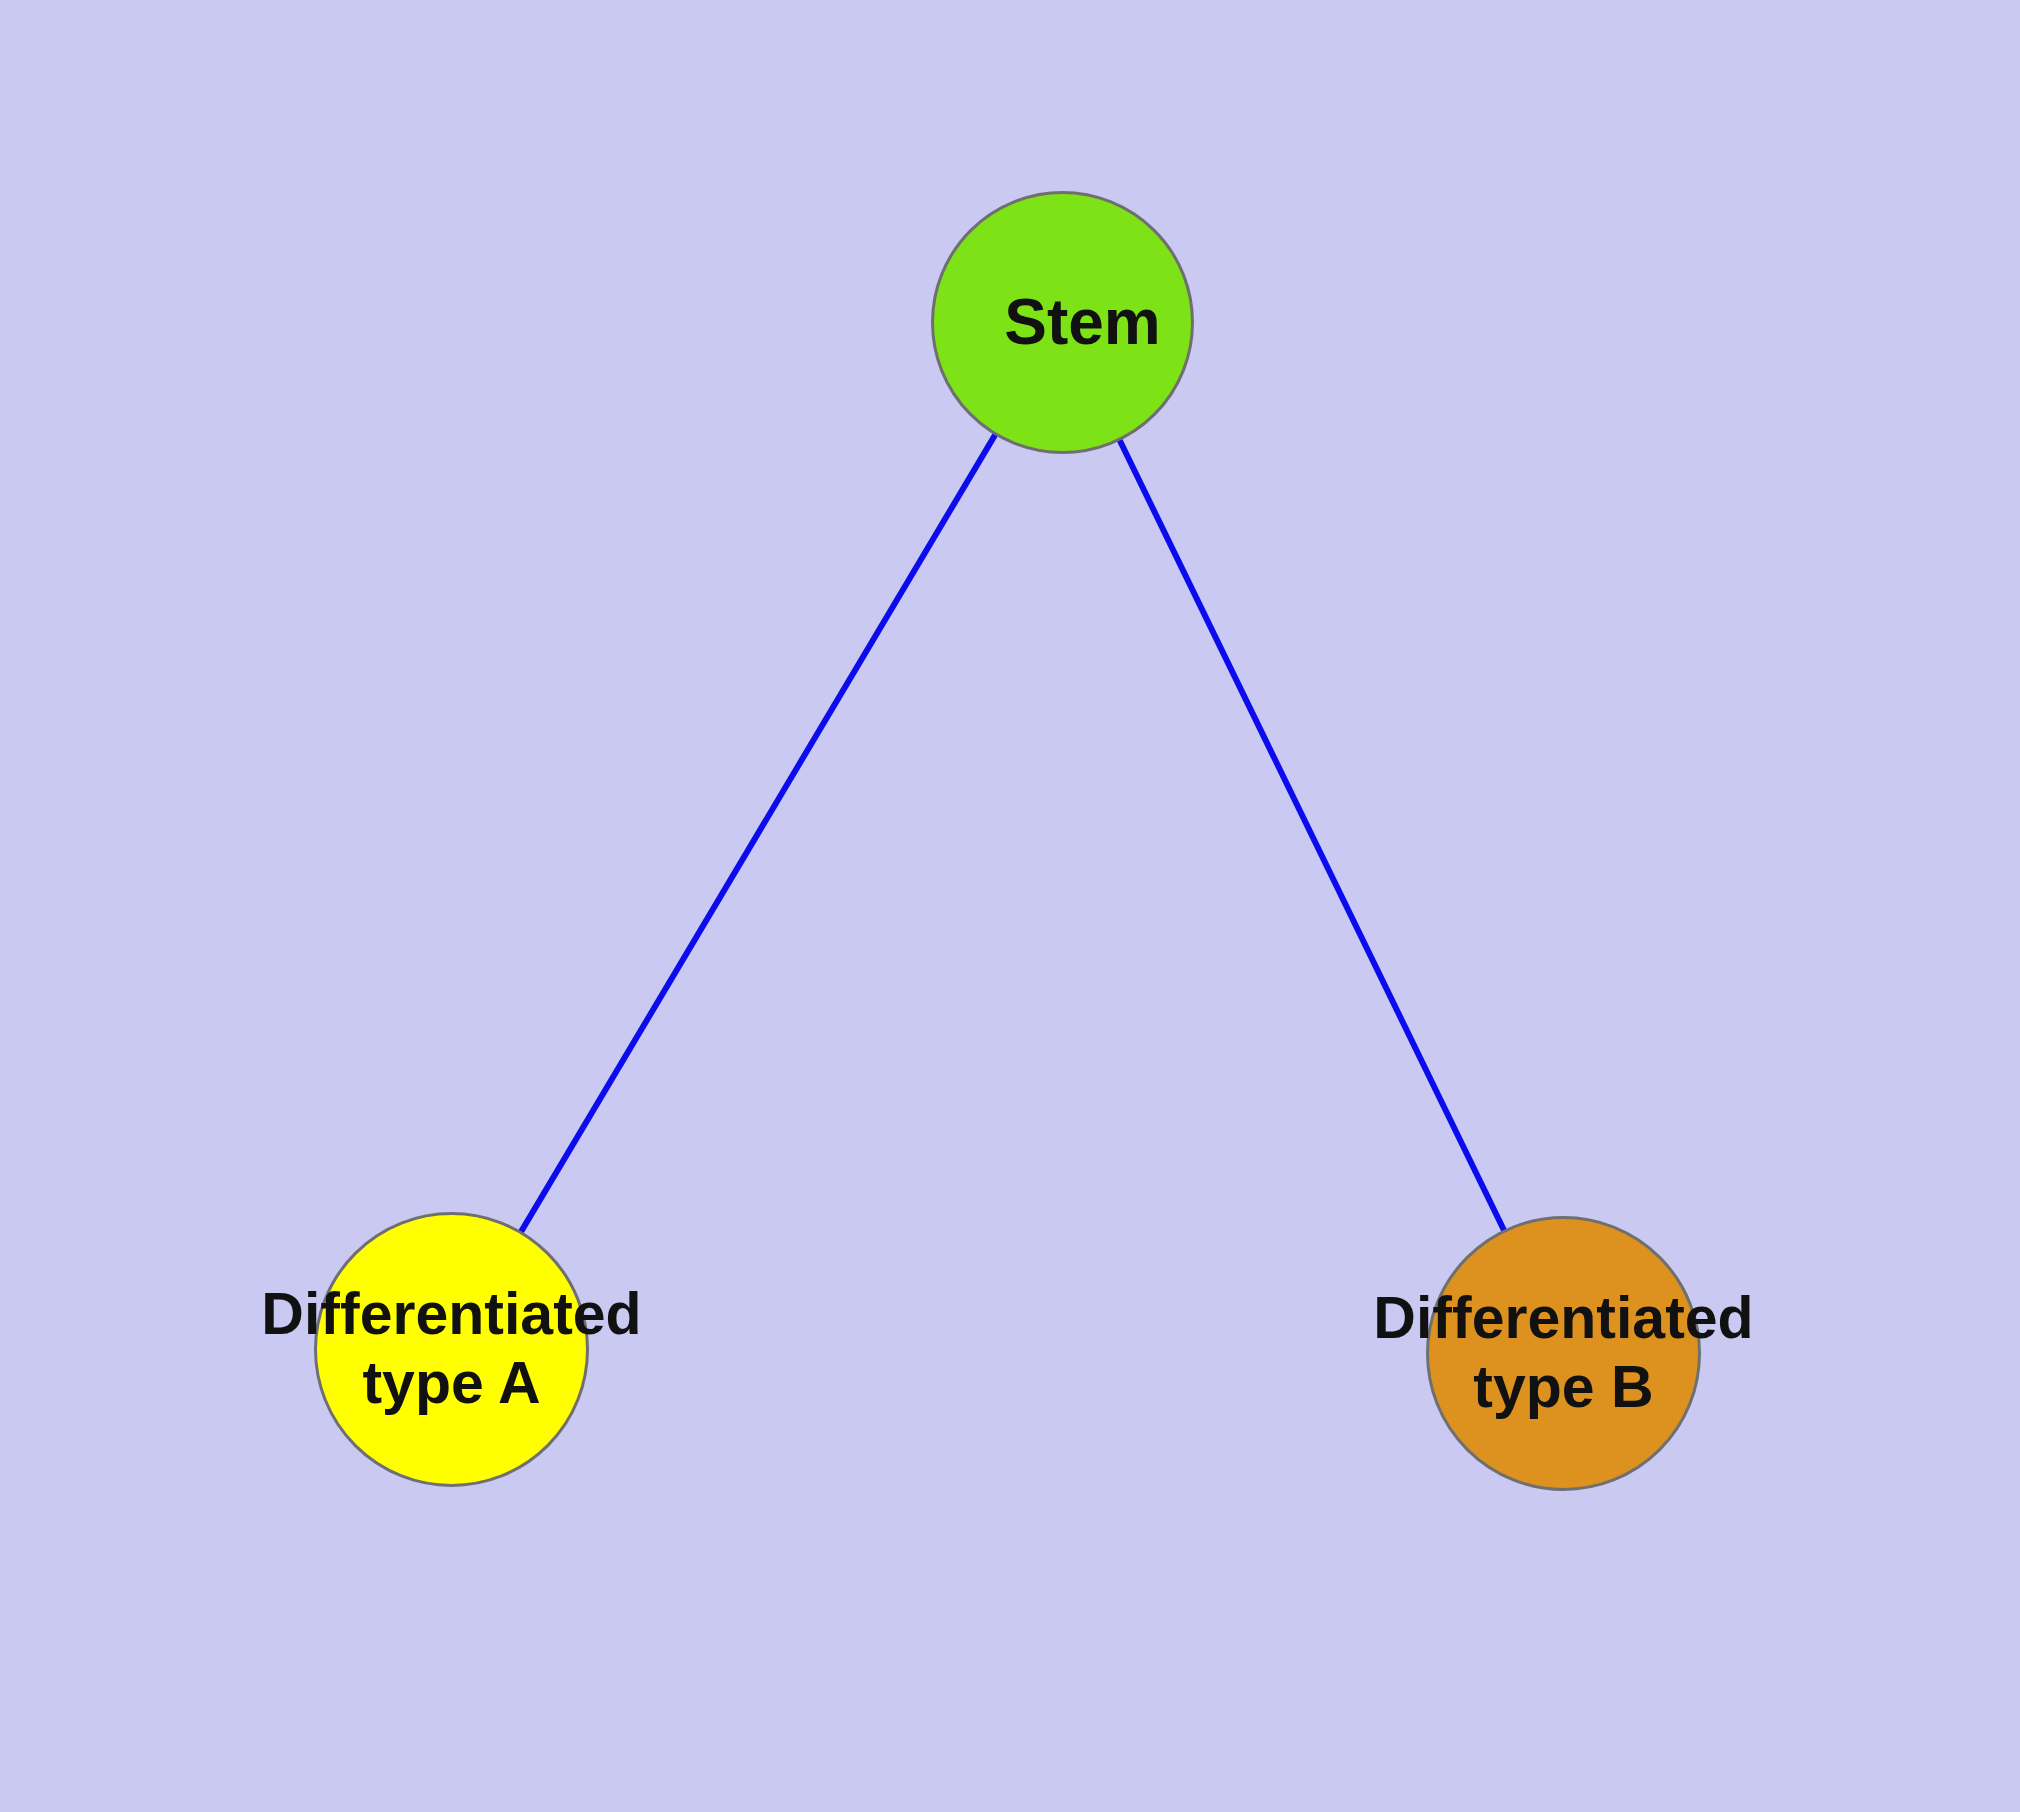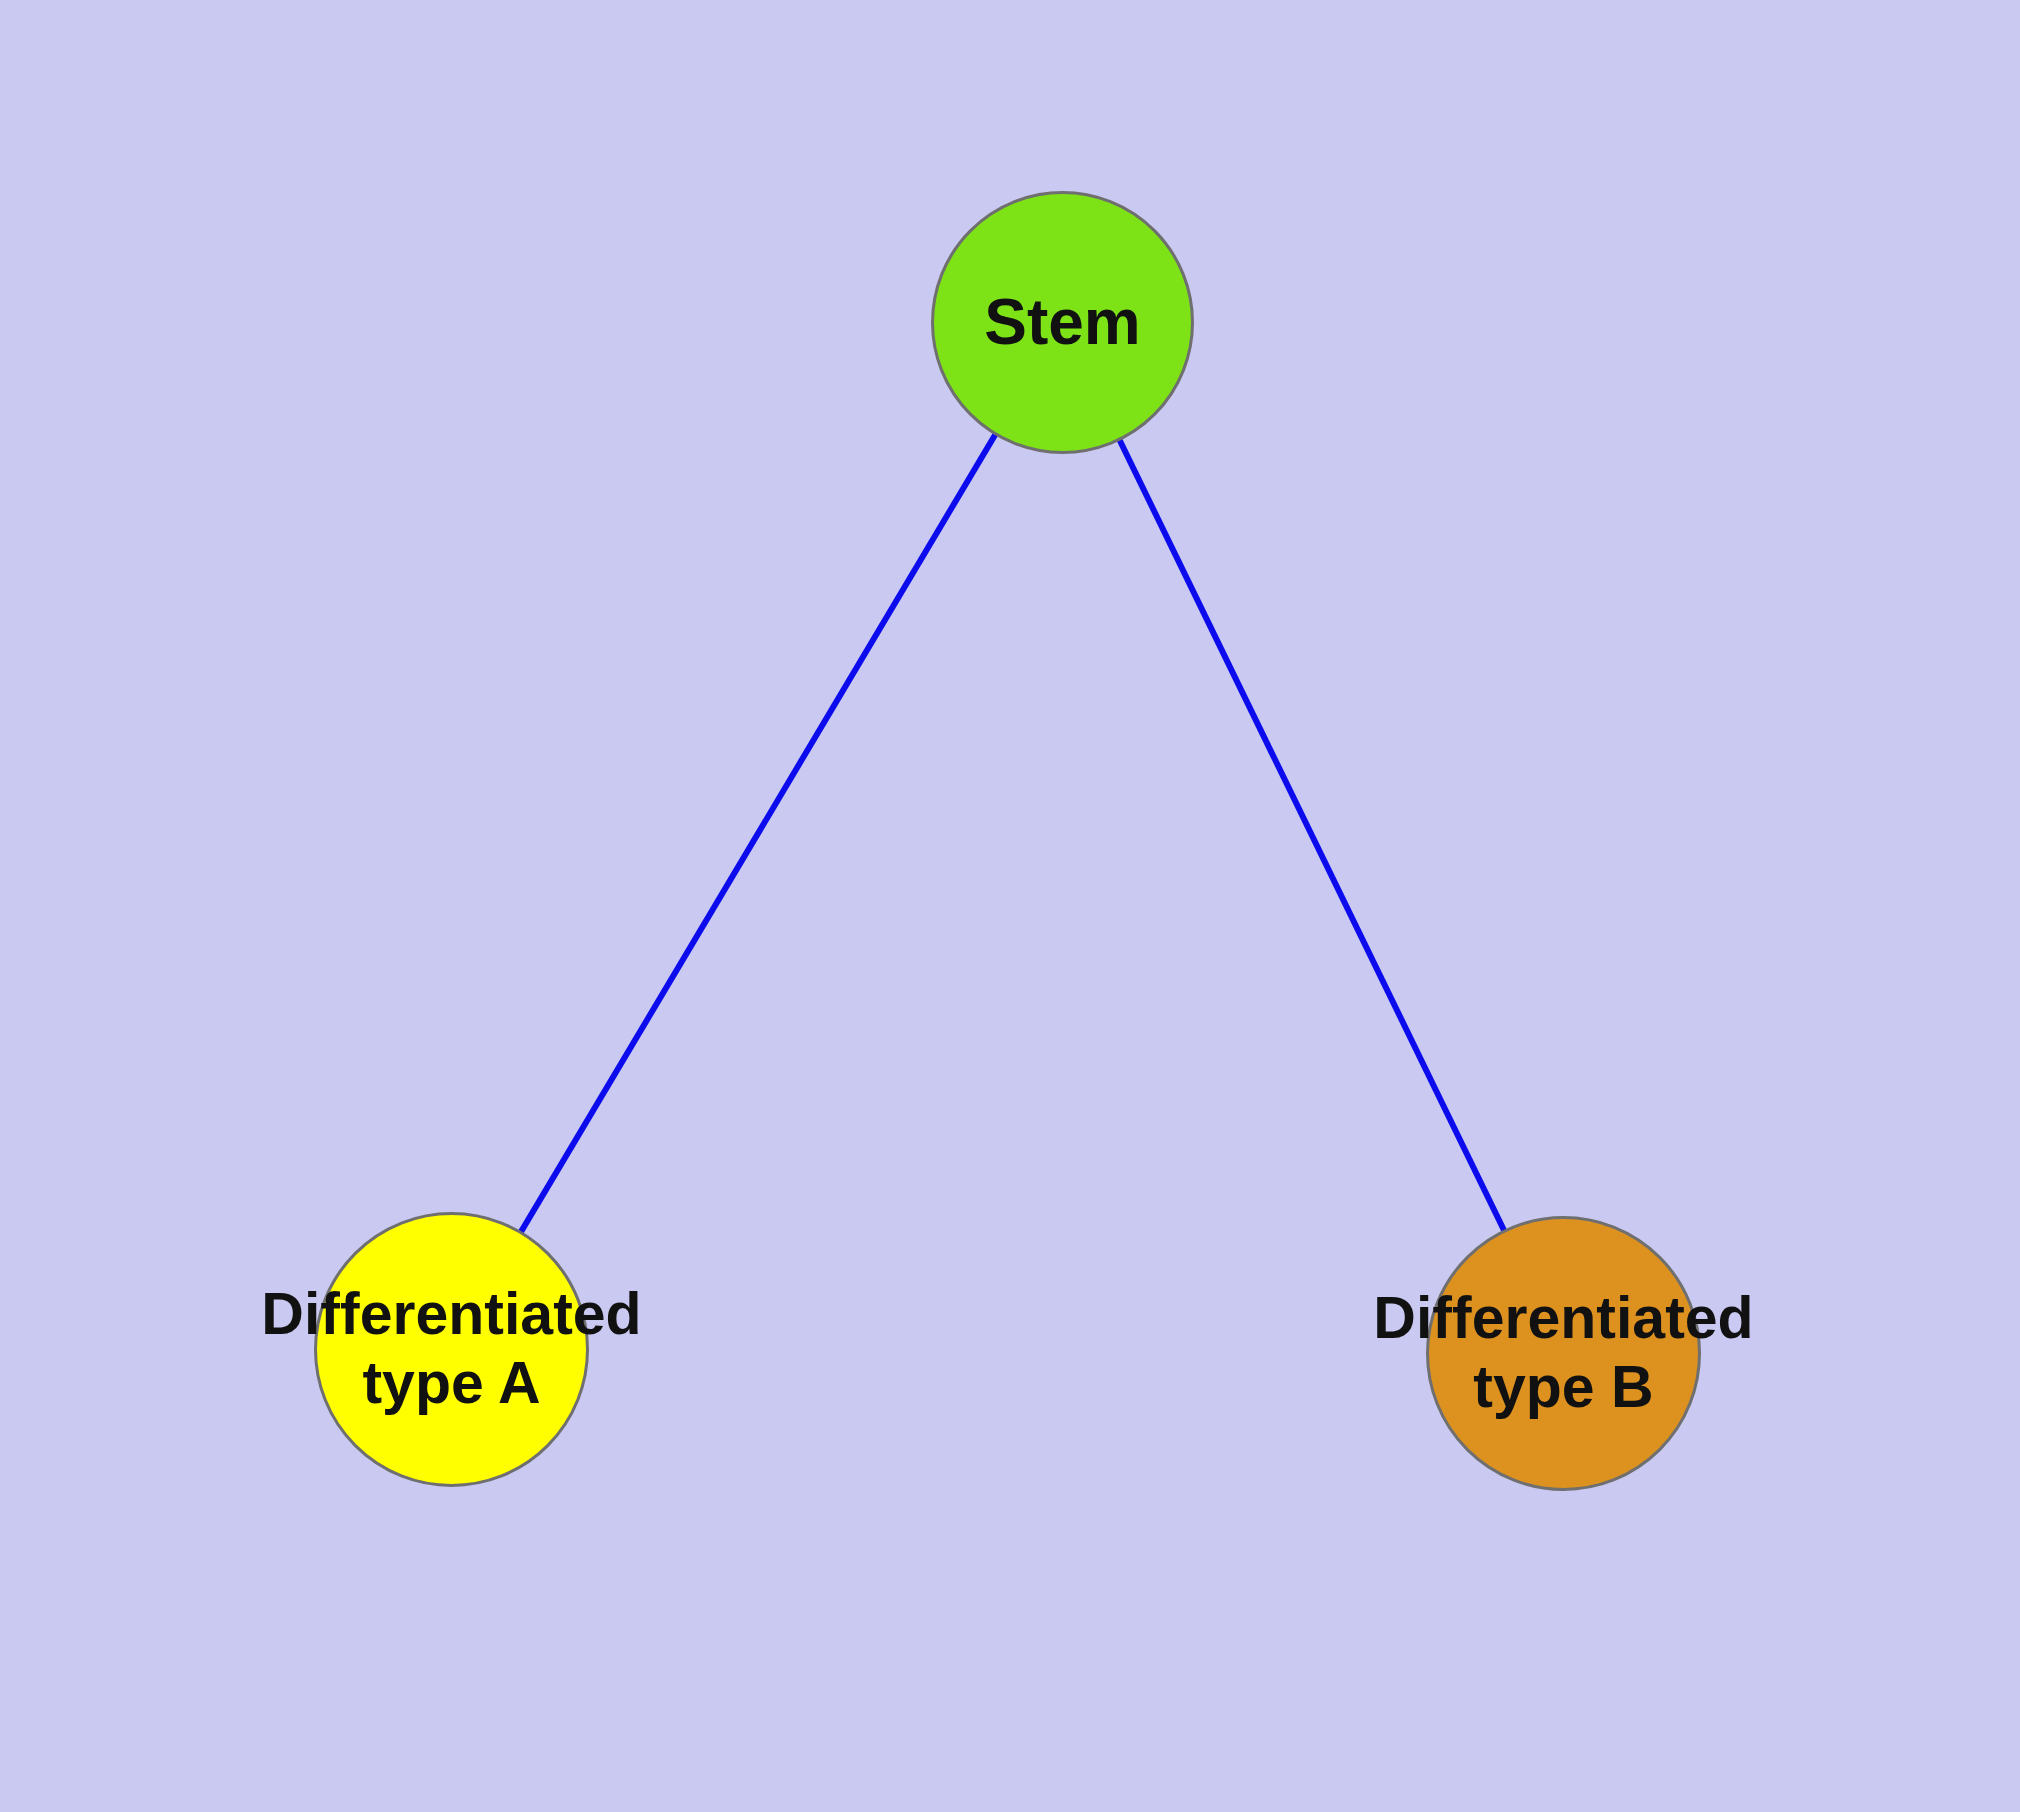--- a/index.html
+++ b/index.html
@@ -43,21 +43,21 @@
 </style>
 </head>
 <body>
 
 <div class="canvas" id="canvas" style="background: rgb(201, 201, 242);">
   <svg class="edges-layer" id="edges" xmlns="http://www.w3.org/2000/svg" viewBox="0 0 2384 2138">
       <line x1="1253" y1="380" x2="532" y2="1592" stroke="#0b0bee" stroke-width="7"></line>
       <line x1="1253" y1="380" x2="1845" y2="1597" stroke="#0b0bee" stroke-width="7"></line>
     </svg>
 <div class="node" style="left: 931px; top: 191px; width: 263px; height: 263px; background: rgb(125, 227, 23); border: 3.4px solid rgb(111, 111, 111);">
-      <div class="node-label" style="font-size: 64px;"><span>Stem</span></div>
+      <div class="node-label" style="font-size: 64px; margin-left: 20px;"><span>Stem</span></div>
     </div>
     <div class="node" style="left: 314px; top: 1212px; width: 275px; height: 275px; background: rgb(255, 255, 0); border: 3.4px solid rgb(111, 111, 111);">
       <div class="node-label" style="font-size: 59px;"><span>Differentiated</span><br><span>type A</span></div>
     </div>
     <div class="node" style="left: 1426px; top: 1216px; width: 275px; height: 275px; background: rgb(221, 146, 32); border: 3.4px solid rgb(111, 111, 111);">
       <div class="node-label" style="font-size: 59px;"><span>Differentiated</span><br><span>type B</span></div>
     </div>
   </div>
 
 

